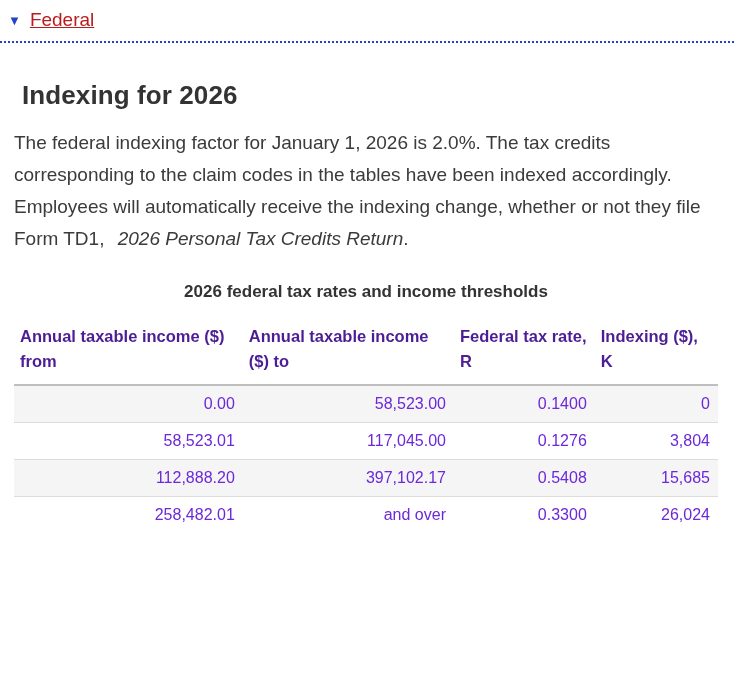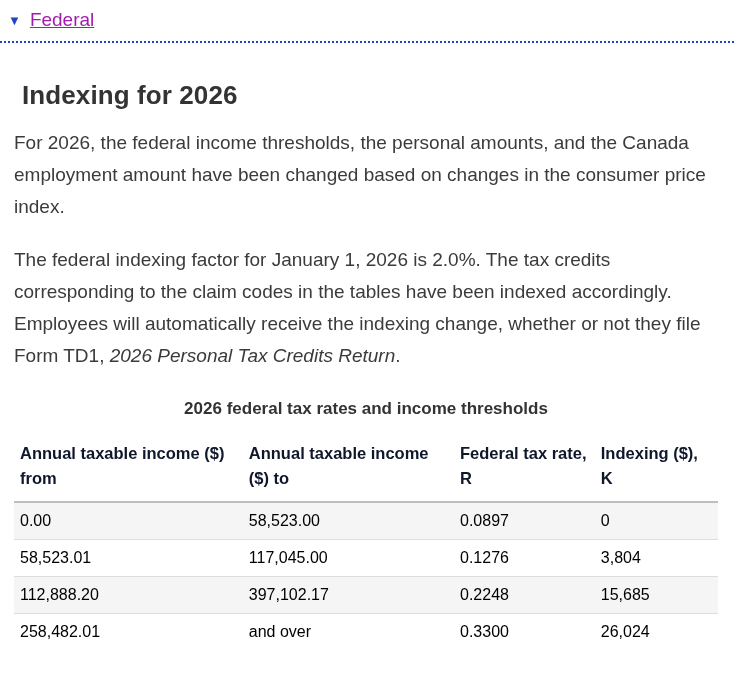--- a/index.html
+++ b/index.html
@@ -23,21 +23,21 @@
     padding: 9px 0 9px 8px;
     border-bottom: 2px dotted #2342c8;
     cursor: pointer;
   }
   .marker-icon {
     color: #2342c8;
     font-size: 13px;
     line-height: 1;
   }
   .summary-link {
-    color: #a21caf;
+    color: #b91c1c;
     font-size: 19px;
     text-decoration: underline;
     line-height: 1.2;
   }
 
   .content {
     padding: 0 16px 0 14px;
   }
 
   h2.section-heading {
@@ -49,20 +49,21 @@
   }
 
   p.body-text {
     margin: 0 0 21px 0;
     font-size: 19px;
     line-height: 32px;
     color: #3b3b3b;
   }
   p.body-text em {
     font-style: italic;
+    margin-left: 8px;
   }
 
   table.rates-table {
     width: 100%;
     border-collapse: collapse;
     margin-top: 27px;
     font-size: 16px;
     color: #333333;
   }
   table.rates-table caption {
@@ -73,27 +74,28 @@
     color: #333333;
   }
   table.rates-table th {
     text-align: left;
     vertical-align: top;
     font-weight: bold;
     font-size: 16.5px;
     line-height: 25px;
     padding: 3px 8px 10px 6px;
     border-bottom: 2px solid #bfbfbf;
-    color: #0f172a;
+    color: #4c1d95;
   }
   table.rates-table td {
     padding: 9px 8px 9px 6px;
     border-top: 1px solid #dddddd;
     line-height: 18px;
-    color: #000000;
+    color: #6d28d9;
+    text-align: right;
   }
   table.rates-table tbody tr:first-child td {
     border-top: none;
   }
   table.rates-table tbody tr:nth-child(odd) {
     background: #f5f5f5;
   }
   .col-1 { width: 32.5%; }
   .col-2 { width: 30%; }
   .col-3 { width: 20%; }
@@ -104,21 +106,20 @@
 
 <div class="details-summary">
   <span class="marker-icon">▼</span>
   <a href="#" class="summary-link">Federal</a>
 </div>
 
 <div class="content">
 
   <h2 class="section-heading">Indexing for 2026</h2>
 
-  <p class="body-text">For 2026, the federal income thresholds, the personal amounts, and the Canada employment amount have been changed based on changes in the consumer price index.</p>
 
   <p class="body-text"><span>The federal indexing factor for January 1, 2026 is 2.0%. The tax credits corresponding to the claim codes in the tables have been indexed accordingly. Employees will automatically receive the indexing change, whether or not they file Form TD1, </span><em>2026 Personal Tax Credits Return</em><span>.</span></p>
 
   <table class="rates-table">
     <caption>2026 federal tax rates and income thresholds</caption>
     <colgroup>
       <col class="col-1">
         <col class="col-2">
         <col class="col-3">
         <col class="col-4">
@@ -128,33 +129,33 @@
         <th>Annual taxable income ($) from</th>
         <th>Annual taxable income ($) to</th>
         <th>Federal tax rate, R</th>
         <th>Indexing ($), K</th>
       </tr>
     </thead>
     <tbody id="rates-tbody">
         <tr>
           <td>0.00</td>
           <td>58,523.00</td>
-          <td>0.0897</td>
+          <td>0.1400</td>
           <td>0</td>
         </tr>
         <tr>
           <td>58,523.01</td>
           <td>117,045.00</td>
           <td>0.1276</td>
           <td>3,804</td>
         </tr>
         <tr>
           <td>112,888.20</td>
           <td>397,102.17</td>
-          <td>0.2248</td>
+          <td>0.5408</td>
           <td>15,685</td>
         </tr>
         <tr>
           <td>258,482.01</td>
           <td>and over</td>
           <td>0.3300</td>
           <td>26,024</td>
         </tr>
       </tbody>
   </table>

